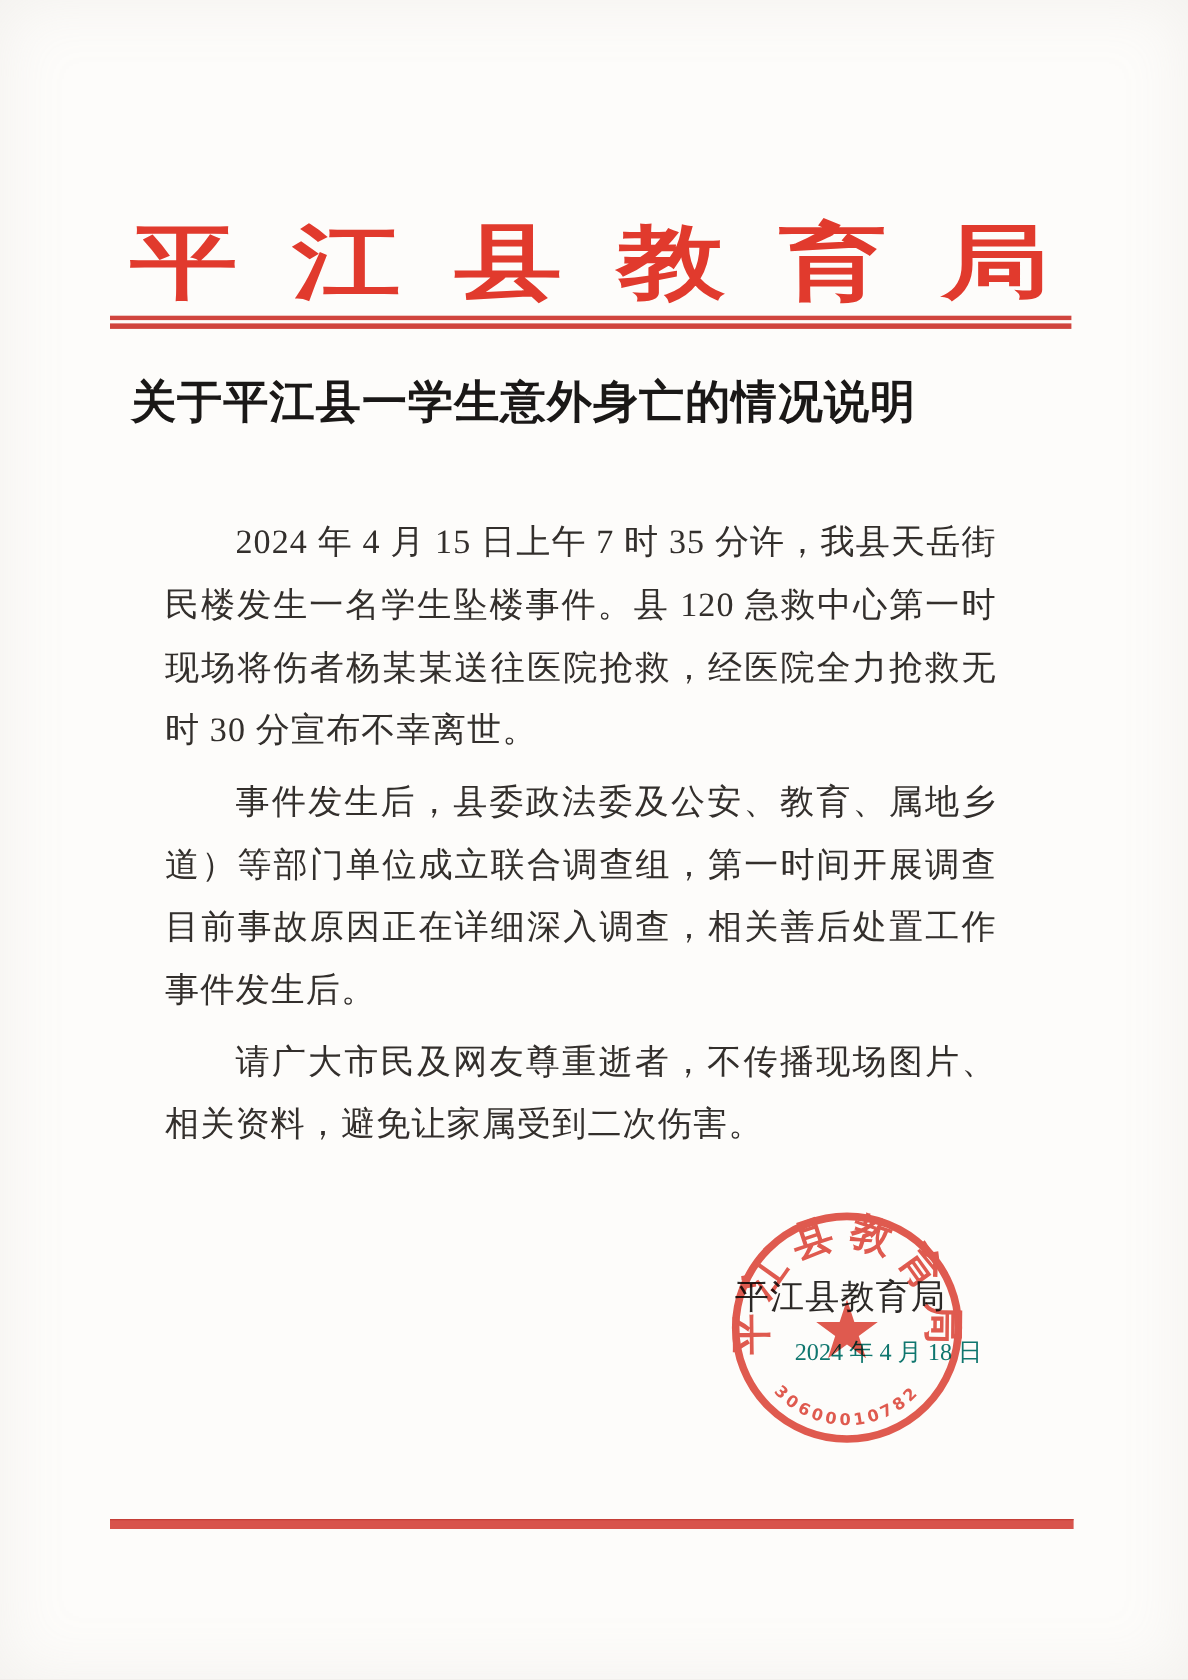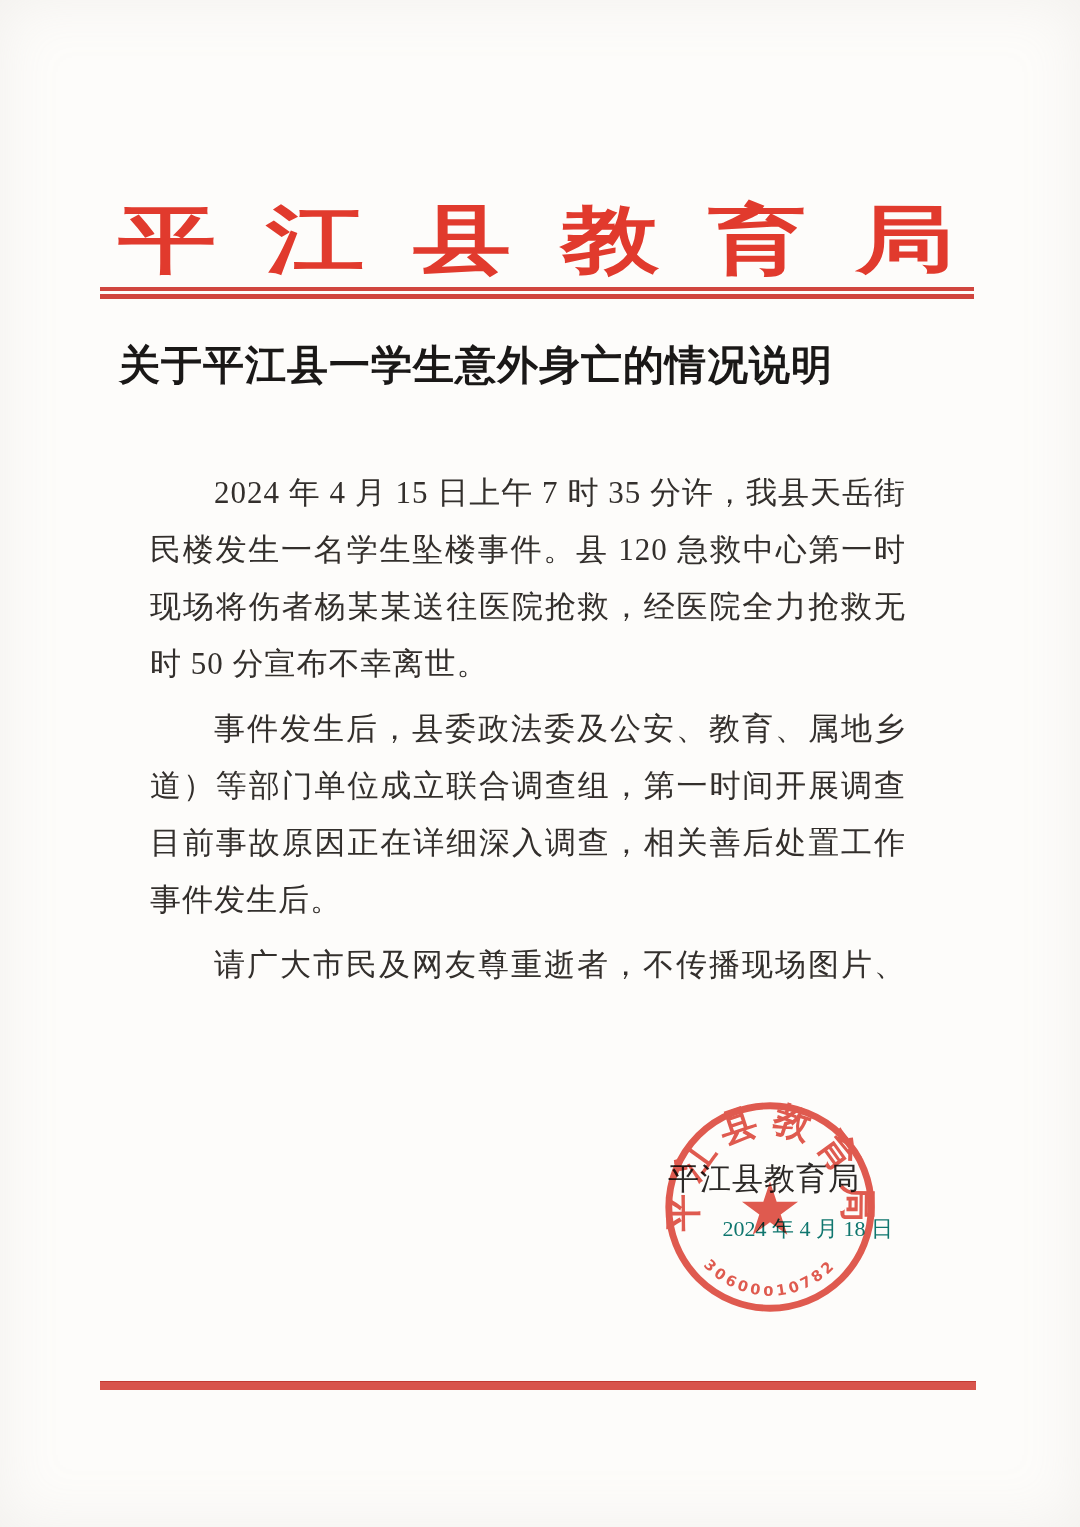--- a/index.html
+++ b/index.html
@@ -101,30 +101,31 @@
 
   <div class="double-rule"></div>
 
   <div class="doc-title">关于平江县一学生意外身亡的情况说明</div>
 
   <div class="body-block">
     <div class="para">
       <div class="ln ind just">2024 年 4 月 15 日上午 7 时 35 分许，我县天岳街道某居</div>
       <div class="ln just">民楼发生一名学生坠楼事件。县 120 急救中心第一时间赶到</div>
       <div class="ln just">现场将伤者杨某某送往医院抢救，经医院全力抢救无效于 10</div>
-      <div class="ln">时 50 分宣布不幸离世。</div>
+      <div class="ln">时 30 分宣布不幸离世。</div>
     </div>
     <div class="para">
       <div class="ln ind just">事件发生后，县委政法委及公安、教育、属地乡镇（街</div>
       <div class="ln just">道）等部门单位成立联合调查组，第一时间开展调查处理，</div>
       <div class="ln just">目前事故原因正在详细深入调查，相关善后处置工作正依法</div>
       <div class="ln">事件发生后。</div>
     </div>
     <div class="para">
       <div class="ln ind just">请广大市民及网友尊重逝者，不传播现场图片、视频及</div>
+      <div class="ln">相关资料，避免让家属受到二次伤害。</div>
     </div>
   </div>
 
   <div class="sig-name">平江县教育局</div>
   <div class="sig-date">2024 年 4 月 18 日</div>
 
   <div class="seal">
     <svg viewBox="0 0 230 230" xmlns="http://www.w3.org/2000/svg">
       <defs>
         <path id="arcTop" d="M 43.6 141 A 76 76 0 1 1 186.4 141" fill="none"></path>

